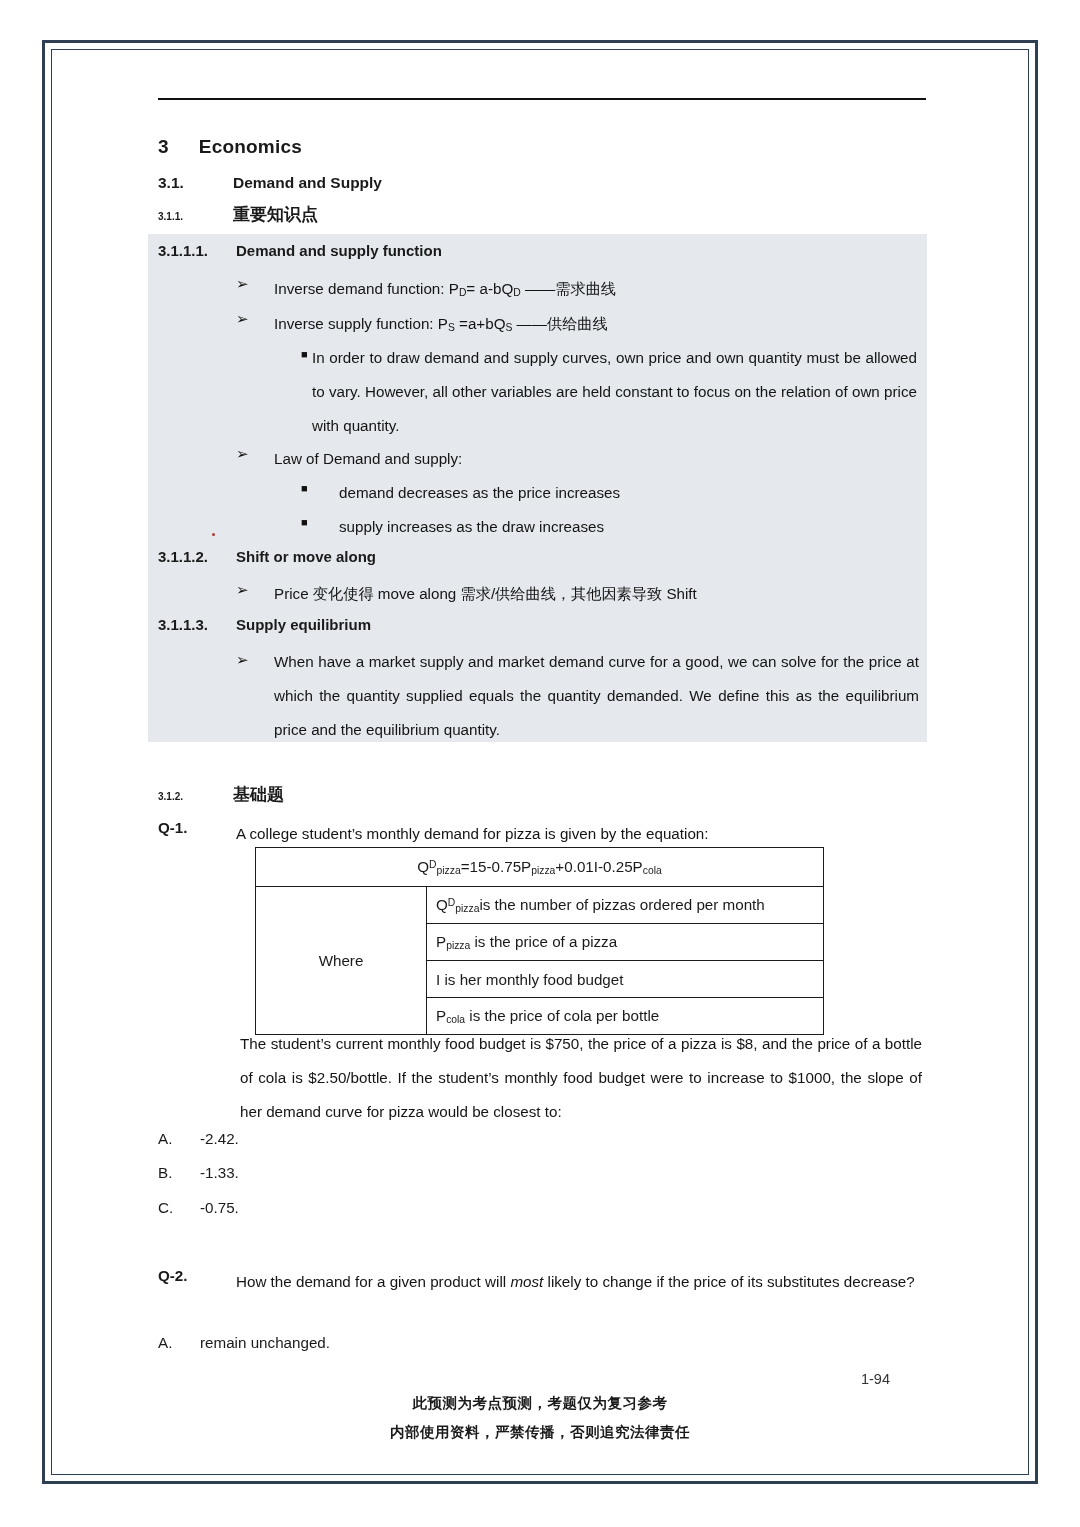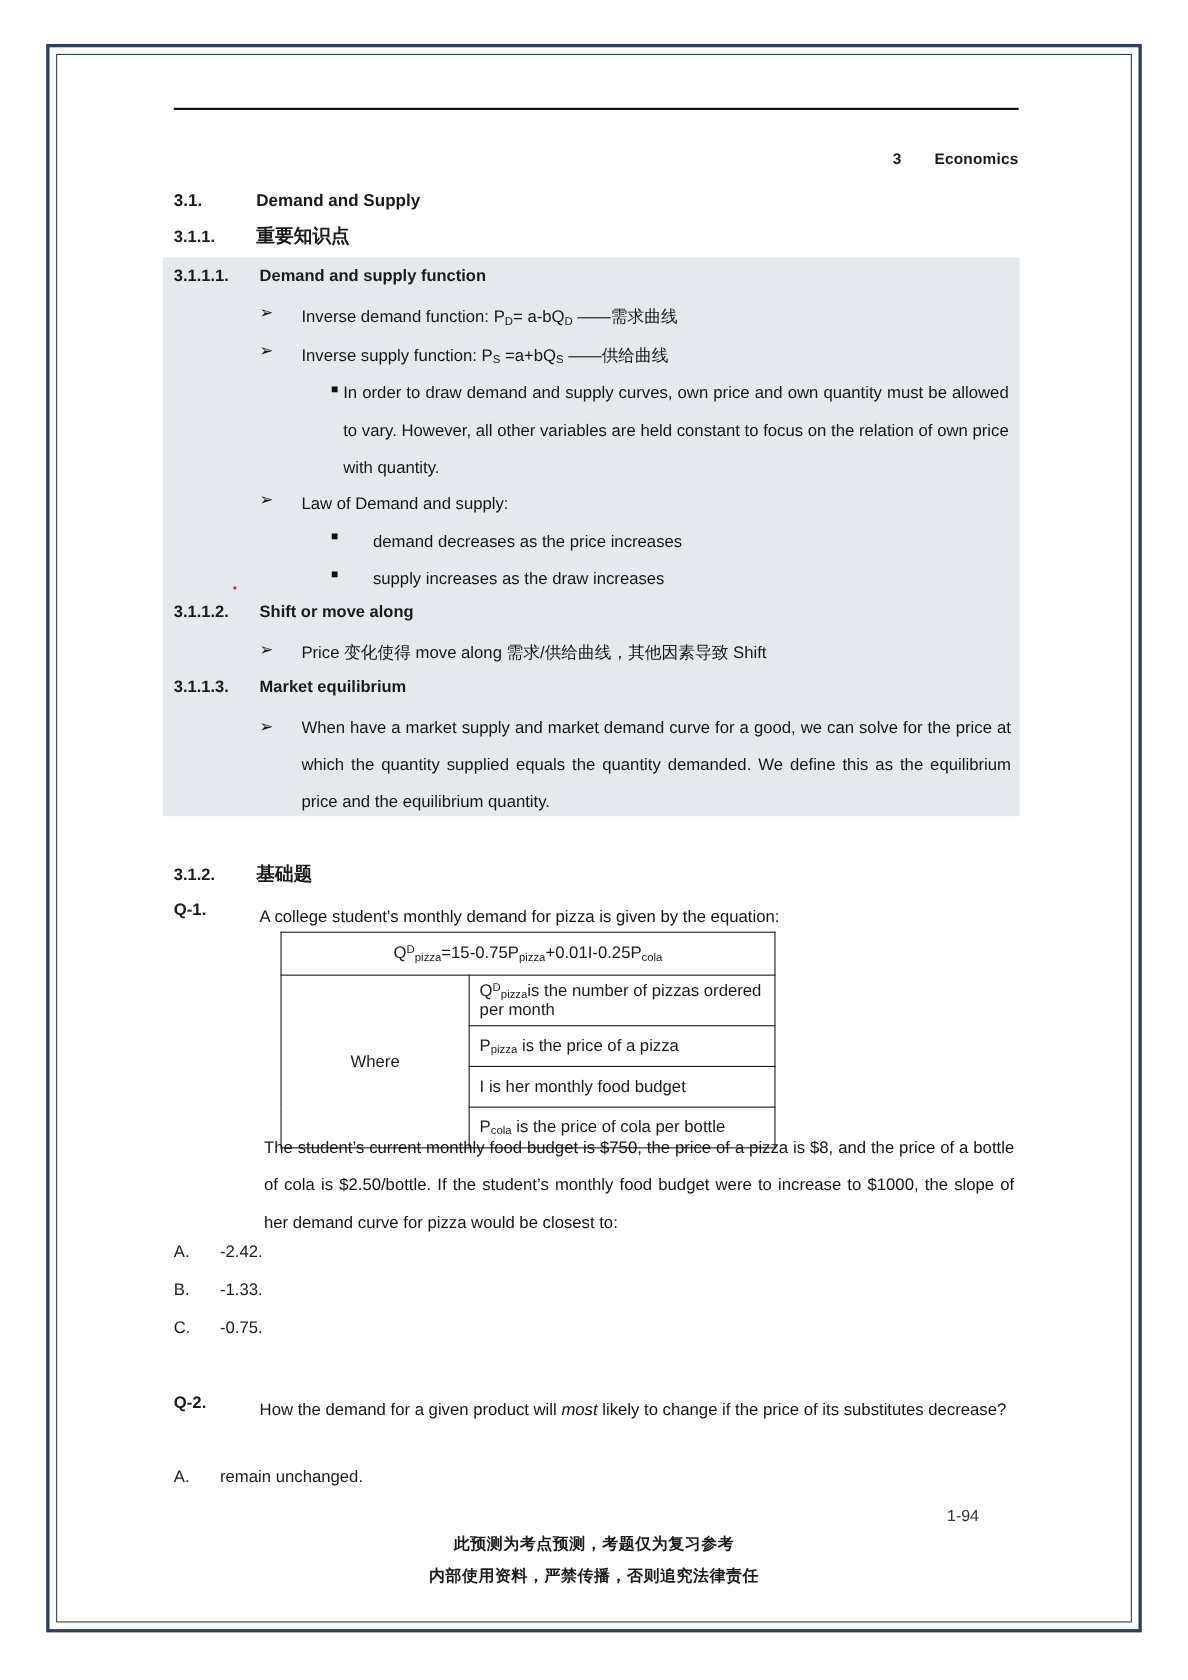--- a/index.html
+++ b/index.html
@@ -55,44 +55,44 @@
     height: 0;
     border-top: 2.2px solid #111111;
   }
 
   
   .chapter-title {
     position: absolute;
     left: 158px;
     top: 136px;
     width: 768px;
-    text-align: right;
+    text-align: left;
     font-weight: bold;
-    font-size: 14px;
+    font-size: 19px;
     letter-spacing: 0.2px;
   }
   .chapter-title .num { margin-right: 30px; }
 
   
   .h2, .h3, .h4, .h3b {
     position: absolute;
     font-weight: bold;
     white-space: nowrap;
   }
   .h2 {
     left: 158px;
     font-size: 15.5px;
   }
   .h2 .label { display: inline-block; min-width: 75px; }
 
   .h3 {
     left: 158px;
     font-size: 17px;
   }
-  .h3 .label { display: inline-block; min-width: 75px; font-size: 15px; }
+  .h3 .label { display: inline-block; min-width: 75px; font-size: 10px; }
 
   .h4 {
     left: 158px;
     font-size: 15px;
   }
   .h4 .label { display: inline-block; min-width: 78px; }
 
   
   .shaded-block {
     position: absolute;
@@ -122,21 +122,21 @@
 
   sub { font-size: 0.68em; vertical-align: -0.22em; }
   sup { font-size: 0.68em; vertical-align: 0.42em; }
   .ital { font-style: italic; }
 
   
   .qtable {
     position: absolute;
     left: 255px;
     top: 847px;
-    width: 450px;
+    width: 569px;
     border-collapse: collapse;
     font-size: 15.2px;
     padding-left: 48px;
   }
   .qtable td {
     border: 1.6px solid #1b1b1b;
     padding: 5px 9px;
     vertical-align: middle;
     height: 26px;
   }
@@ -250,21 +250,21 @@
 
   <div class="h4" style="top:548px;">
     <span class="label">3.1.1.2.</span><span>Shift or move along</span>
   </div>
   <div class="speck" style="left:212px; top:533px;"></div>
 
   <div class="bullet-arrow" style="left:236px; top:581px;">➢</div>
   <div class="tb" style="left:274px; top:577px; width:650px;">Price 变化使得 move along 需求/供给曲线，其他因素导致 Shift</div>
 
   <div class="h4" style="top:616px;">
-    <span class="label">3.1.1.3.</span><span>Market equilibrium</span>
+    <span class="label">3.1.1.3.</span><span>Supply equilibrium</span>
   </div>
 
   <div class="bullet-arrow" style="left:236px; top:651px;">➢</div>
   <div class="tb just-all" style="left:274px; top:645px; width:645px;">When have a market supply and market demand curve for a good, we can solve for the price at which the quantity supplied equals the quantity demanded. We define this as the equilibrium price and the equilibrium quantity.</div>
 
   <div class="h3" style="top:783px;">
     <span class="label">3.1.2.</span><span>基础题</span>
   </div>
 
   <div class="q-label" style="top:819px;">Q-1.</div>

